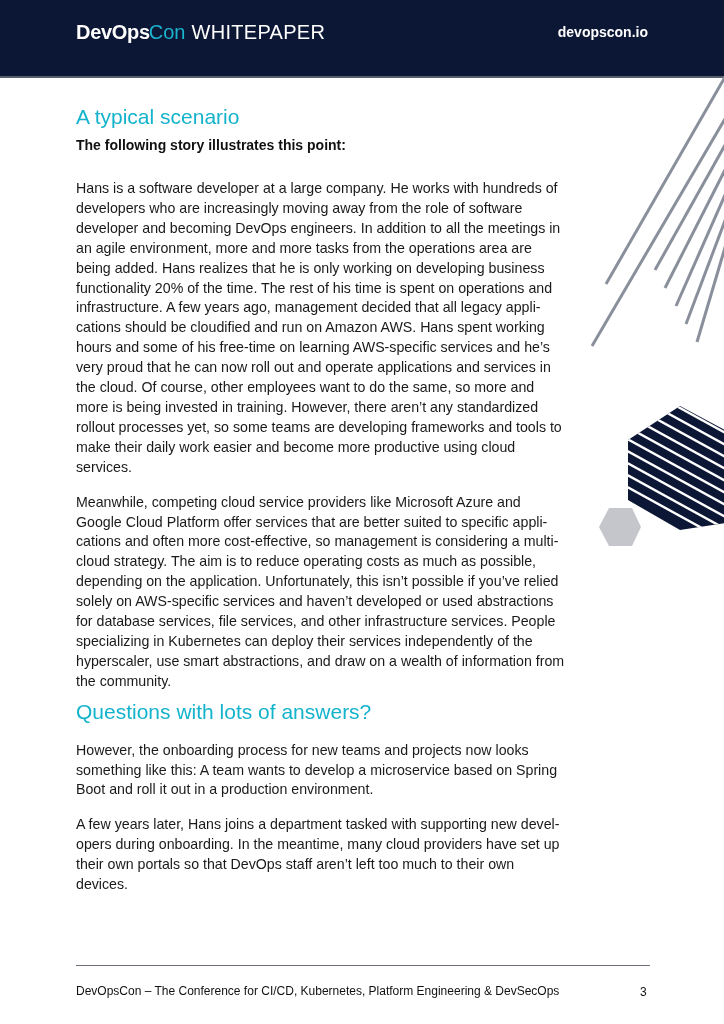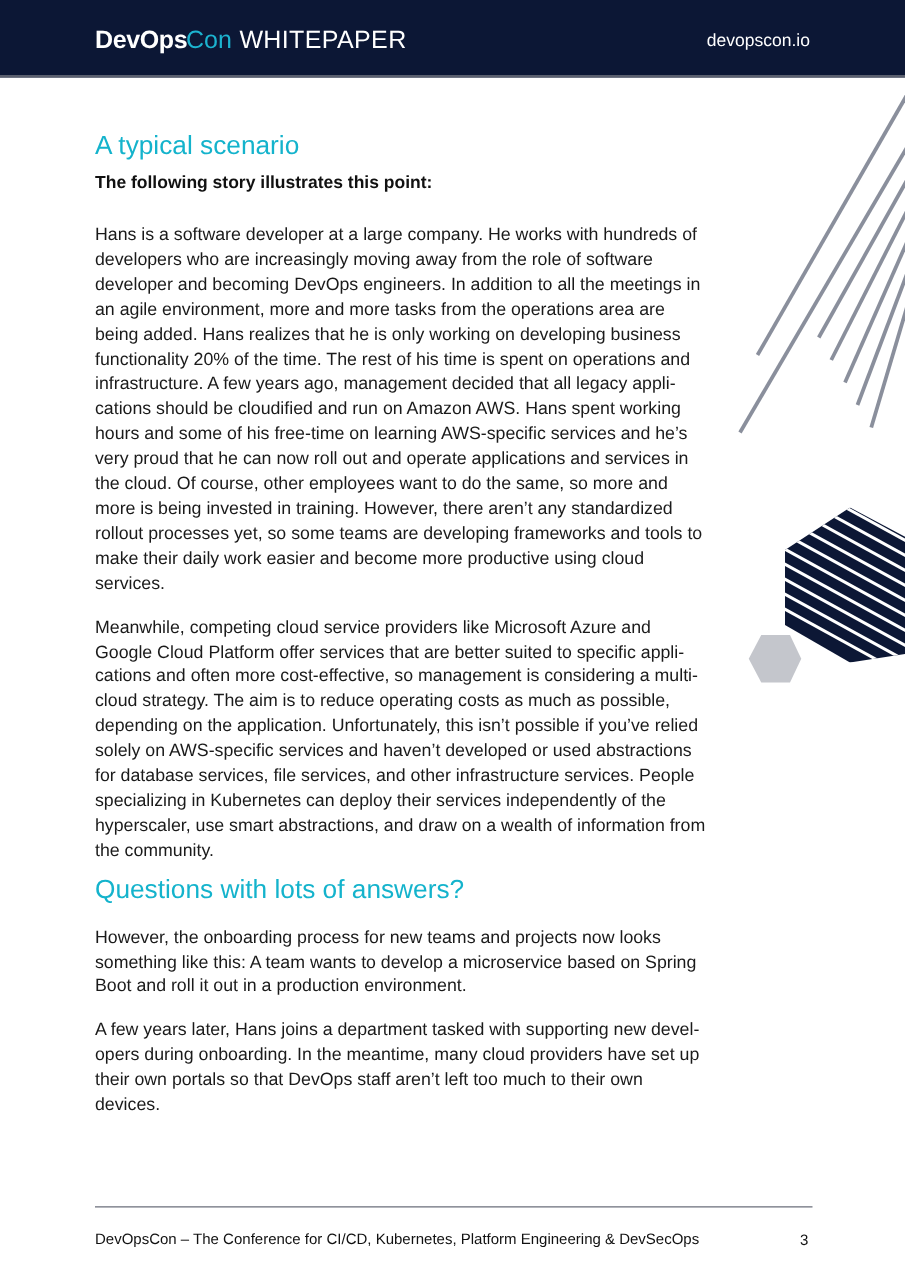--- a/index.html
+++ b/index.html
@@ -3,35 +3,35 @@
 <meta charset="utf-8">
 <style>
   html, body { margin: 0; padding: 0; }
   body {
     width: 724px; height: 1024px; position: relative; overflow: hidden;
     background: #ffffff;
     font-family: "Liberation Sans", sans-serif;
     color: #1a1a1a;
   }
   .header {
-    position: absolute; left: 0; top: 0; width: 724px; height: 62px;
+    position: absolute; left: 0; top: 0; width: 724px; height: 78px;
     background: #0c1735;
     border-bottom: 2px solid #5a5f6e;
     box-sizing: border-box;
   }
   .brand {
     position: absolute; left: 76px; top: 20px;
     font-size: 20px; line-height: 24px; color: #ffffff; white-space: nowrap;
   }
   .brand .b1 { font-weight: bold; letter-spacing: -0.3px; }
   .brand .b2 { color: #1cb3cf; font-weight: normal; margin-left: -1px; }
   .brand .b3 { font-weight: normal; margin-left: 6px; letter-spacing: 0.3px; }
   .site {
     position: absolute; right: 76px; top: 24px;
-    font-size: 14px; font-weight: normal; color: #ffffff;
+    font-size: 14px; font-weight: bold; color: #ffffff;
   }
   .deco { position: absolute; left: 0; top: 0; width: 724px; height: 1024px; pointer-events: none; }
   .content {
     position: absolute; left: 76px; top: 103px; width: 492px;
   }
   h2 {
     margin: 0; color: #14b3cc; font-weight: normal;
     font-size: 21px; line-height: 28px;
   }
   .lead { font-weight: bold; font-size: 14px; line-height: 20px; margin: 4px 0 24px 0; color: #111; }

